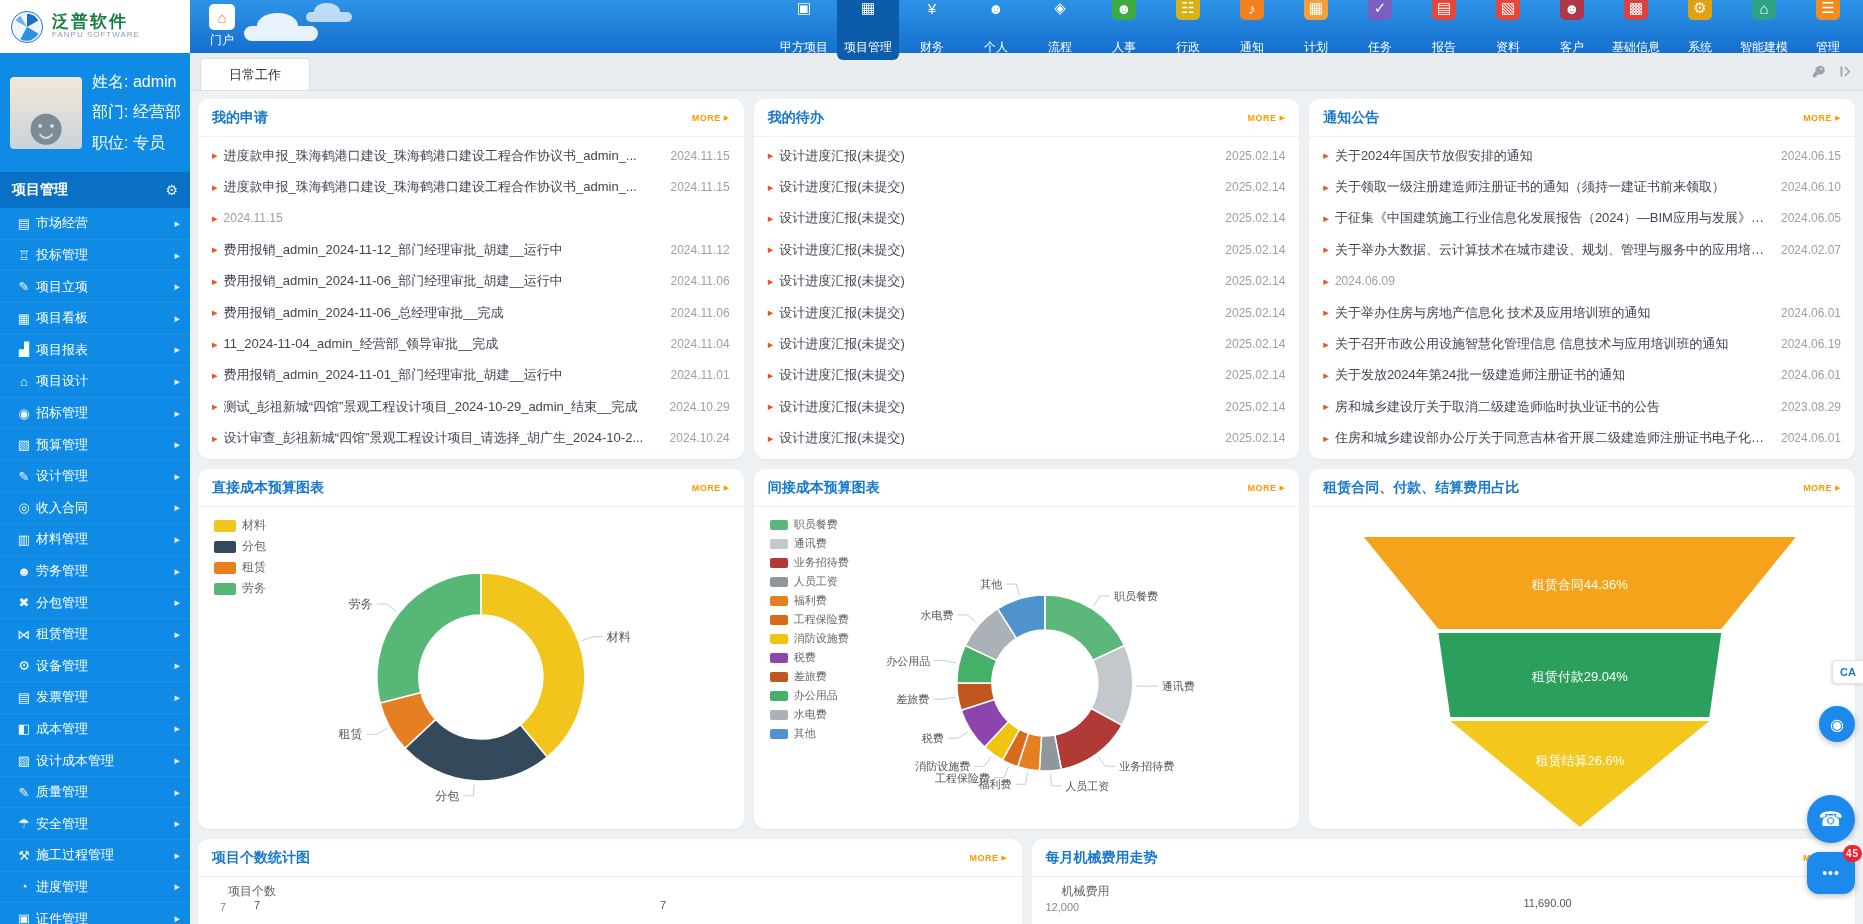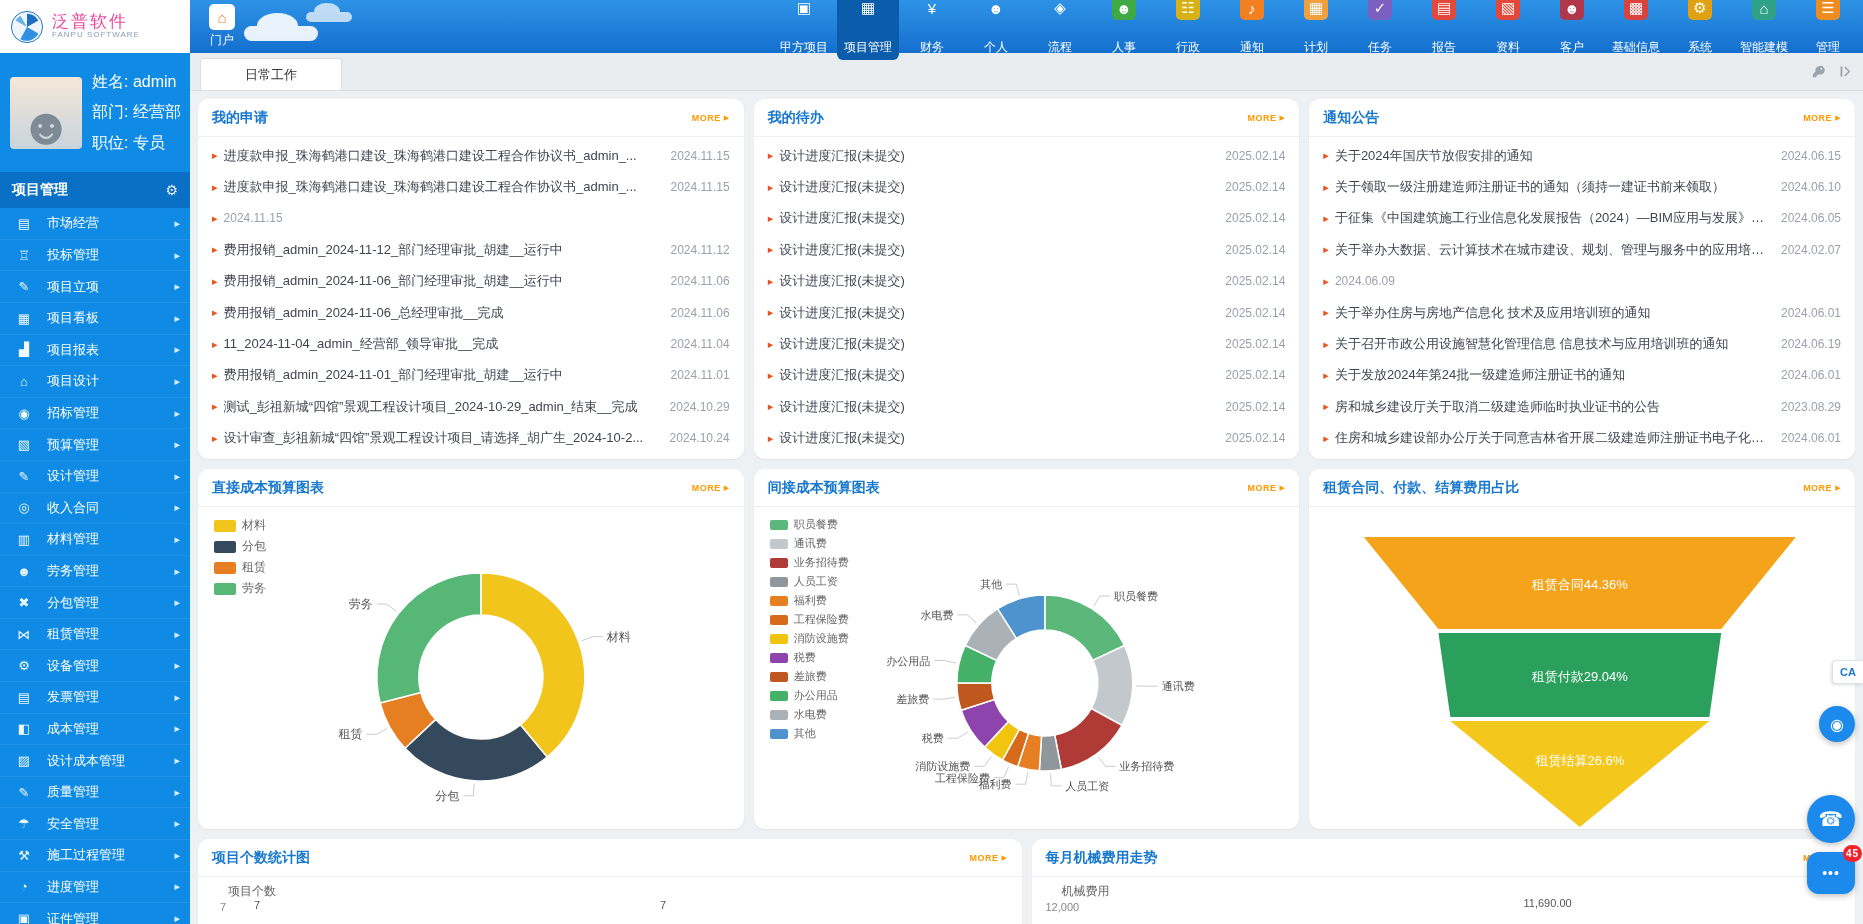--- a/index.html
+++ b/index.html
@@ -3,21 +3,21 @@
 <meta charset="utf-8">
 <style>
 *{margin:0;padding:0;box-sizing:border-box}
 html,body{width:1863px;height:924px;overflow:hidden;font-family:"Liberation Sans","DejaVu Sans",sans-serif}
 body{background:#eef1f4;position:relative}
 
 
 .topbar{position:absolute;top:0;left:0;right:0;height:53px;background:linear-gradient(180deg,#2e93e6,#146fce);display:flex;align-items:stretch;z-index:20}
 .logo-box{width:190px;background:#fff;display:flex;align-items:center;gap:8px;padding:0 10px;flex:none;cursor:pointer}
 .logo-text{line-height:1.1}
-.logo-title{font-size:17px;font-weight:normal;color:#ec4899;letter-spacing:2px}
+.logo-title{font-size:17px;font-weight:bold;color:#15803d;letter-spacing:2px}
 .logo-sub{font-size:8px;color:#8aa0b5;letter-spacing:1px}
 .portal{width:64px;display:flex;flex-direction:column;align-items:center;justify-content:center;color:#fff;cursor:pointer}
 .portal-ico{width:26px;height:26px;background:#fff;color:#f28021;border-radius:5px;display:flex;align-items:center;justify-content:center;font-size:15px}
 .portal-label{font-size:12px;margin-top:2px}
 .cloud{position:absolute;background:#fff;opacity:.9;border-radius:20px;z-index:1}
 .cloud::before{content:"";position:absolute;background:#fff;border-radius:50%;width:55%;height:170%;left:18%;top:-90%}
 .c1{width:74px;height:15px;left:244px;top:26px}
 .c2{width:46px;height:10px;left:306px;top:12px;opacity:.7}
 .topnav{margin-left:auto;display:flex;align-items:center;gap:2px;padding-right:4px;z-index:2}
 .nav-item{width:62px;display:flex;flex-direction:column;align-items:center;justify-content:center;color:#fff;padding:3px 0 4px;border-radius:6px;cursor:pointer}
@@ -29,27 +29,27 @@
 .sidebar{position:absolute;top:53px;left:0;width:190px;bottom:0;background:#0f8be5;color:#fff;z-index:10;overflow:hidden}
 .profile{display:flex;gap:10px;padding:14px 10px;align-items:center}
 .avatar{width:72px;height:72px;border-radius:4px;background:linear-gradient(180deg,#f4e7d8,#c9d4dc);display:flex;align-items:flex-end;justify-content:center;overflow:hidden;flex:none;cursor:pointer}
 .avatar-glyph{font-size:52px;color:#7d8b96;line-height:.85}
 .profile-lines{font-size:16px;line-height:1.9;white-space:nowrap}
 .side-header{height:36px;background:#0a70c6;display:flex;align-items:center;justify-content:space-between;padding:0 12px;font-size:14px;font-weight:bold}
 .gear{font-size:14px;cursor:pointer;opacity:.9}
 .menu{list-style:none}
 .menu-item{height:31.6px;display:flex;align-items:center;padding:0 10px 0 14px;font-size:13px;cursor:pointer;border-bottom:1px solid rgba(255,255,255,.07)}
 .mi-ico{width:20px;font-size:13px;opacity:.95;text-align:center}
-.mi-label{flex:1;margin-left:13px;white-space:nowrap}
+.mi-label{flex:1;margin-left:2px;white-space:nowrap}
 .mi-arrow{font-size:11px;opacity:.85}
 
 
 .main{position:absolute;left:190px;top:53px;right:0;bottom:0;display:flex;flex-direction:column;overflow:hidden}
 .tabbar{height:38px;background:#e9edf0;border-bottom:1px solid #d9dee3;display:flex;align-items:flex-end;padding-left:10px;flex:none;position:relative}
-.tab{background:#fff;height:32px;display:flex;align-items:center;padding:0 44px;font-size:13px;color:#333;border:1px solid #d9dee3;border-bottom:none;border-radius:3px 3px 0 0;cursor:pointer}
+.tab{background:#fff;height:32px;display:flex;align-items:center;padding:0 28px;font-size:13px;color:#333;border:1px solid #d9dee3;border-bottom:none;border-radius:3px 3px 0 0;cursor:pointer}
 .tab-icons{position:absolute;right:10px;top:11px;display:flex;gap:12px;align-items:center}
 .tb-ico{cursor:pointer;opacity:.8}
 .content{flex:1;padding:8px;display:flex;flex-direction:column;gap:10px;overflow:hidden}
 .row{display:flex;gap:10px;flex:none}
 .row-lists{height:360px}
 .row-charts{height:360px}
 .row-bottom{height:220px}
 .row .panel{flex:1;min-width:0}
 .panel{background:#fff;border-radius:11px;box-shadow:0 1px 2px rgba(0,0,0,.06);display:flex;flex-direction:column;overflow:hidden}
 .panel-head{height:38px;flex:none;display:flex;align-items:center;justify-content:space-between;padding:0 14px;border-bottom:1px solid #efefef}

